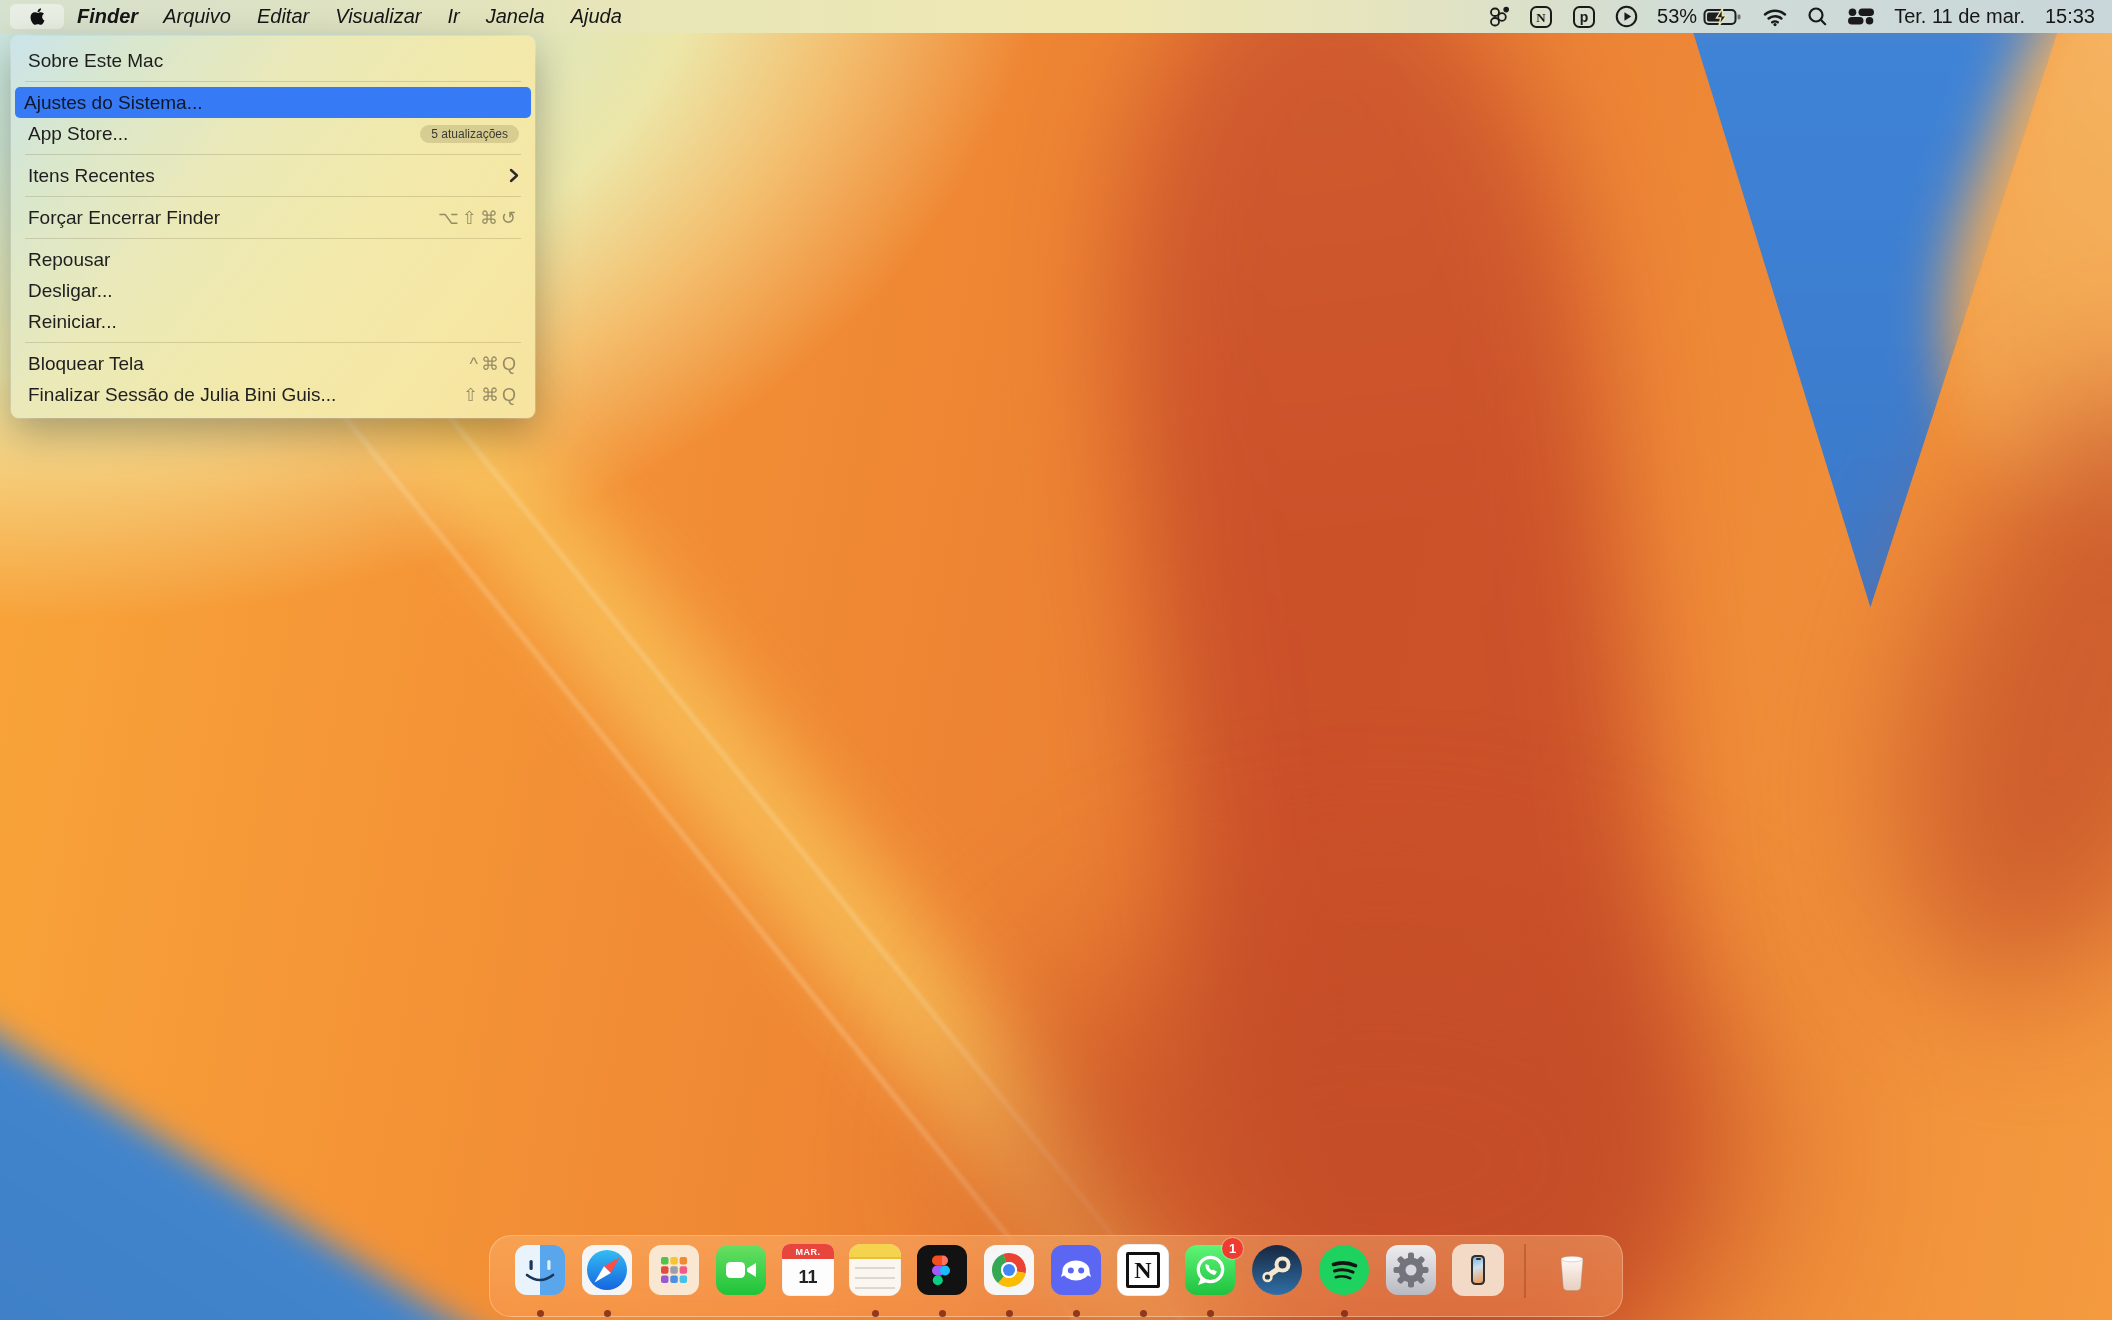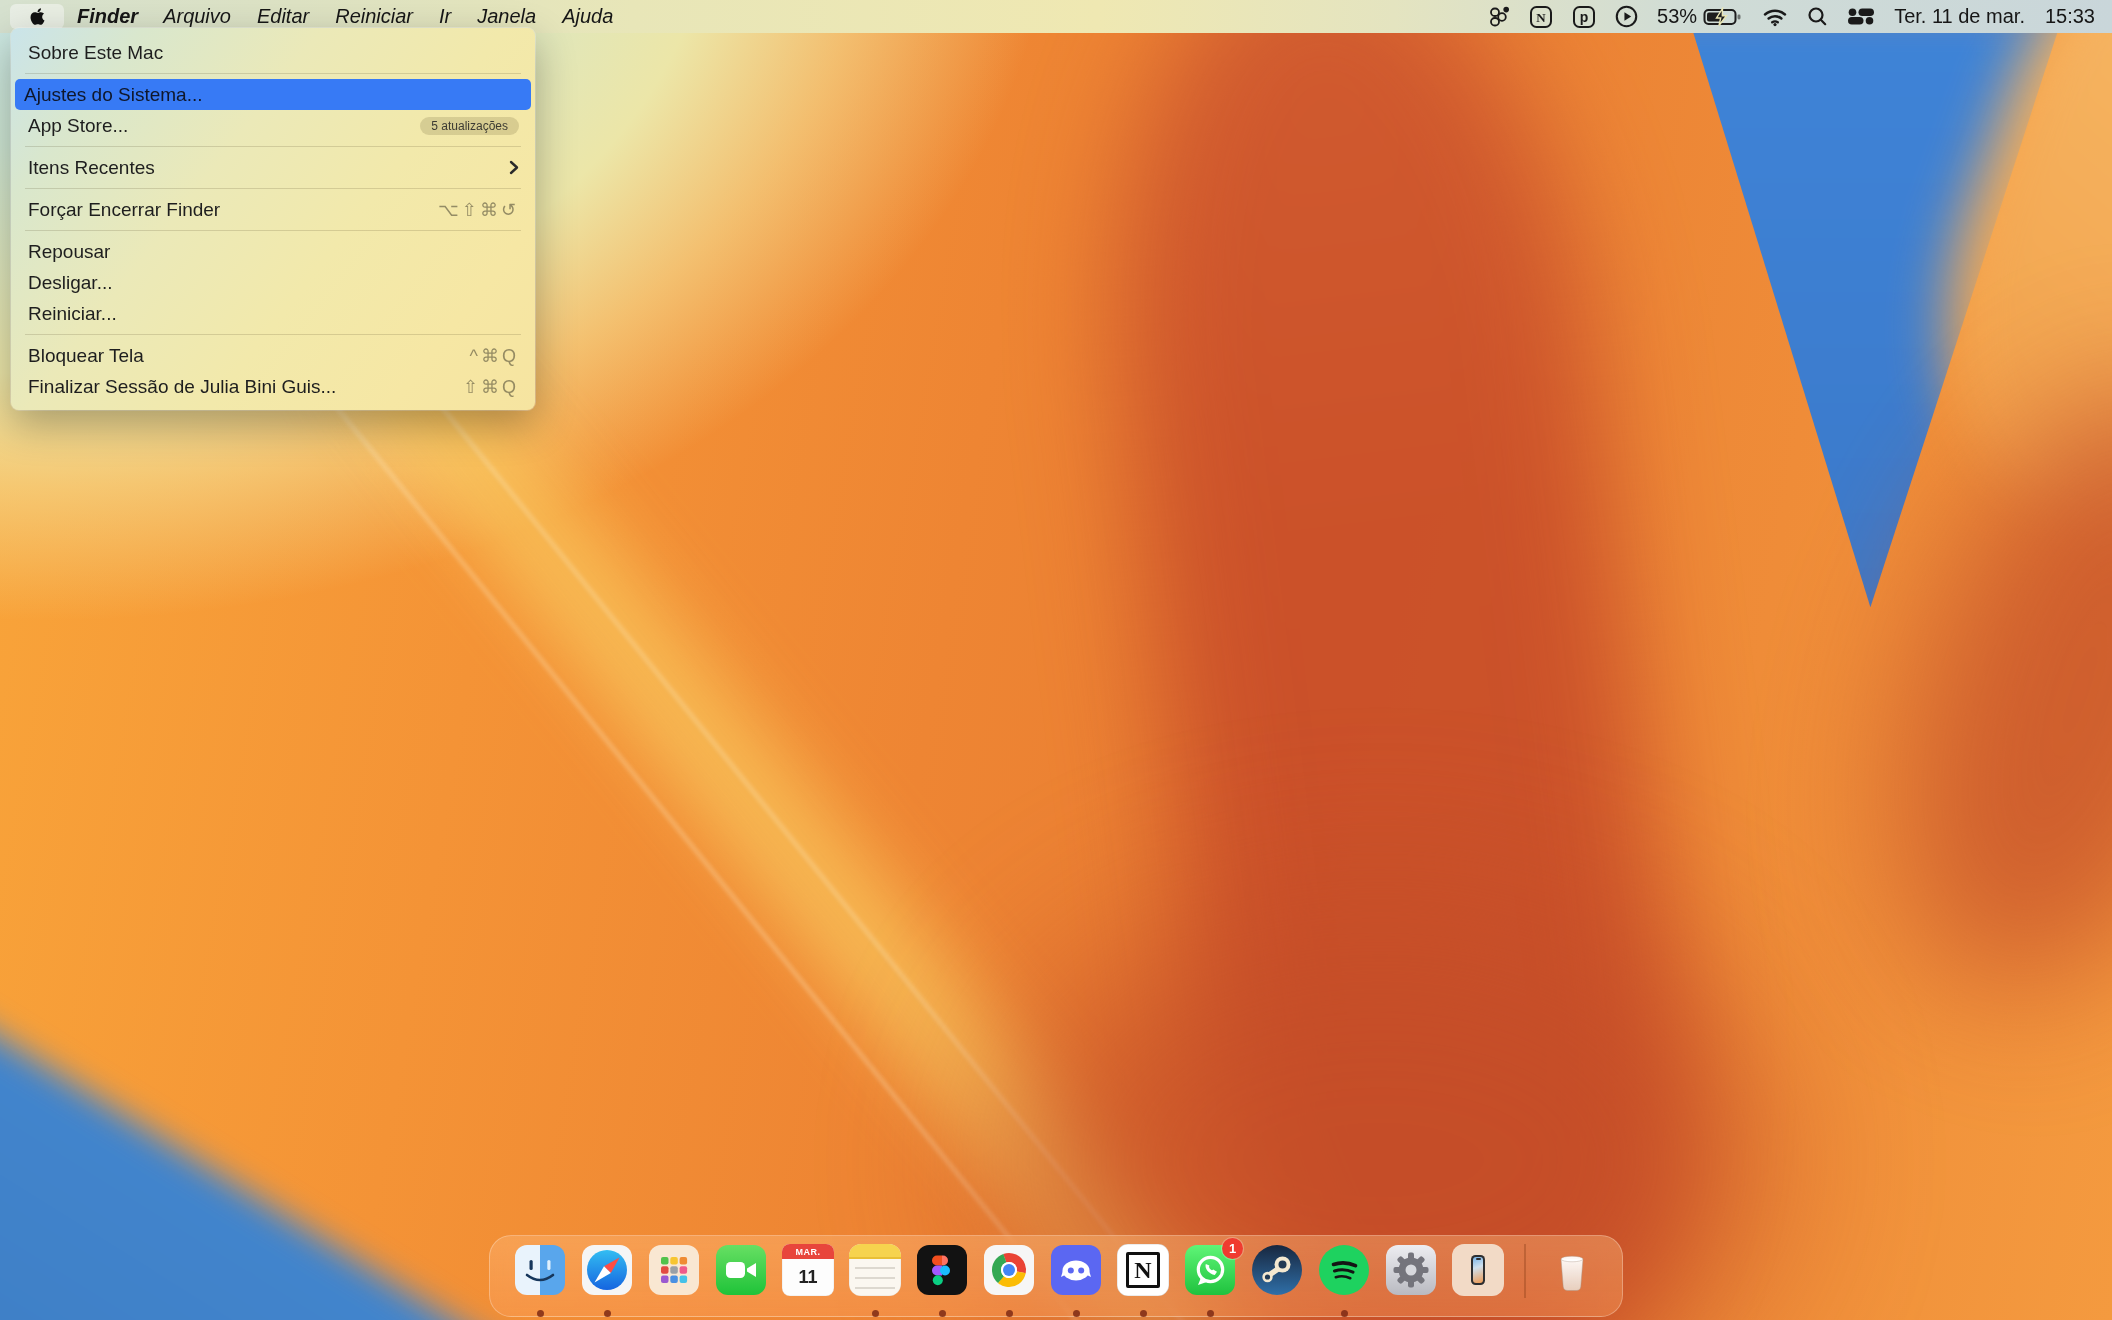--- a/index.html
+++ b/index.html
@@ -42,21 +42,21 @@
   .apple-btn { width:54px; height:25px; margin-left:10px; border-radius:6px;
     background:rgba(255,255,255,.45); display:flex; align-items:center; justify-content:center; }
   .mb-item { padding:0 13px; height:33px; display:flex; align-items:center; white-space:nowrap;font-style:italic; }
   .mb-item.bold { font-weight:700; padding:0 12px; margin-left:1px; }
   .mb-right { margin-left:auto; display:flex; align-items:center; gap:19px; padding-right:17px; }
   .mb-ic { display:flex; align-items:center; }
   .mb-batt { display:flex; align-items:center; gap:6px;justify-content:flex-end; }
   .mb-clock { display:flex; align-items:center; gap:20px; white-space:nowrap; }
 
   
-  .menu-panel { position:absolute; left:11px; top:28px; width:524px; z-index:20;
+  .menu-panel { position:absolute; left:11px; top:36px; width:524px; z-index:20;
     border-radius:8px; padding:9px 0 8px 0;
     background:linear-gradient(128deg,#cae4ea 0%,#d9e7cd 16%,#ebe9b8 38%,#f2e9ab 60%,#f6e7a4 82%,#f6e4a0 100%);
     box-shadow:0 14px 40px rgba(0,0,0,.30), 0 0 0 1px rgba(255,255,255,.35);
     font-size:19px; color:#1e1e1e; }
   .mi { height:31px; display:flex; align-items:center; padding:0 16px 0 17px; }
   .mi .lbl { white-space:nowrap; }
   .mi.selected { margin:0 4px; padding:0 8px 0 9px; border-radius:5px; background:#377af5; color:#0f172a; }
   .msep { height:1px; background:rgba(60,50,20,.16); margin:5px 14px; }
   .mbadge { margin-left:auto; background:rgba(90,80,40,.18); color:#3c3b33; font-size:12px;
     padding:2px 11px; border-radius:12px; white-space:nowrap; }
@@ -119,21 +119,21 @@
 
 <div class="menubar">
   <div class="apple-btn">
     <svg width="15" height="19" viewBox="0 0 384 512">
         <path fill="#111" d="M318.7 268.7c-.2-36.7 16.4-64.4 50-84.8-18.8-26.9-47.2-41.7-84.7-44.6-35.5-2.8-74.3 20.7-88.5 20.7-15 0-49.4-19.7-76.4-19.7C63.3 141.2 4 184.8 4 273.5q0 39.3 14.4 81.2c12.8 36.7 59 126.7 107.2 125.2 25.2-.6 43-17.9 75.8-17.9 31.8 0 48.3 17.9 76.4 17.9 48.6-.7 90.4-82.5 102.6-119.3-65.2-30.7-61.7-90-61.7-91.9zm-56.6-164.2c27.3-32.4 24.8-61.9 24-72.5-24.1 1.4-52 16.4-67.9 34.9-17.5 19.8-27.8 44.3-25.6 71.9 26.1 2 49.9-11.4 69.5-34.3z"></path>
       </svg>
   </div>
   <div class="mb-item bold">Finder</div>
   <div class="mb-item">Arquivo</div>
   <div class="mb-item">Editar</div>
-  <div class="mb-item">Reiniciar</div>
+  <div class="mb-item">Visualizar</div>
   <div class="mb-item">Ir</div>
   <div class="mb-item">Janela</div>
   <div class="mb-item">Ajuda</div>
 
   <div class="mb-right">
     <div class="mb-ic">
       <svg width="24" height="24" viewBox="0 0 24 24" fill="none" stroke="#1a1a1a" stroke-width="1.8">
         <rect x="5" y="3.5" width="8" height="7.5" rx="3.75"></rect>
         <rect x="5" y="13" width="8" height="7.5" rx="3.75"></rect>
         <circle cx="16" cy="12" r="3.8"></circle>

